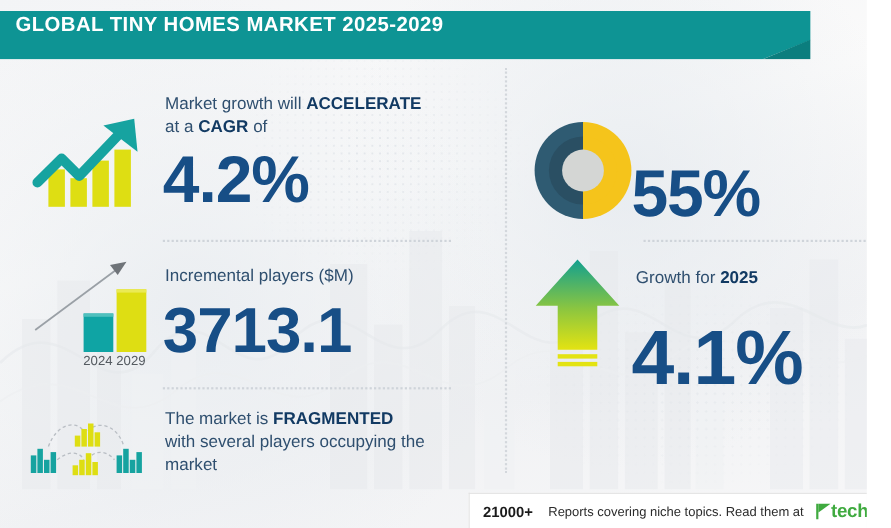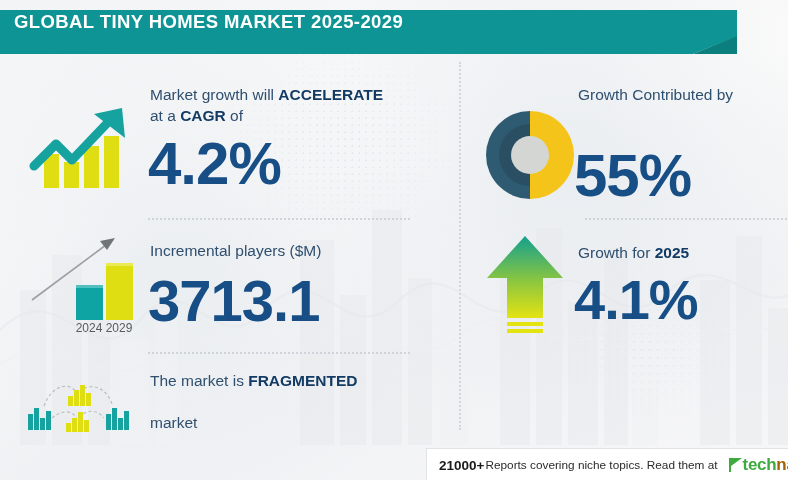--- a/index.html
+++ b/index.html
@@ -90,39 +90,39 @@
   .c2-num{position:absolute;left:574px;top:132px;font-size:60px;margin-top:14px;}
   .c2-icon{position:absolute;left:482px;top:107px;width:96px;height:96px;}
 
   
   .c3-text{position:absolute;left:150px;top:240px;width:300px;}
   .c3-num{position:absolute;left:148px;top:272px;font-size:58px;}
   .c3-icon{position:absolute;left:14px;top:228px;width:122px;height:108px;}
 
   
   .c4-text{position:absolute;left:578px;top:242px;width:230px;}
-  .c4-num{position:absolute;left:574px;top:272px;font-size:56px;}
+  .c4-num{position:absolute;left:574px;top:290px;font-size:70px;}
   .c4-icon{position:absolute;left:483px;top:232px;width:84px;height:108px;}
 
   
   .c5-text{position:absolute;left:150px;top:370px;width:300px;}
   .c5-icon{position:absolute;left:18px;top:378px;width:118px;height:56px;}
 
   
   .footer{
     position:absolute;left:426px;top:448px;width:384px;height:32px;
     background:#ffffff;border-top:1px solid #e3e3e3;border-left:1px solid #e3e3e3;
     display:flex;align-items:center;
   }
   .footer-count{
     color:#1a1a1a;font-size:13.5px;font-weight:bold;margin-left:12px;
     font-family:"Liberation Sans",sans-serif;
   }
   .footer-text{
-    color:#2b2b2b;font-size:11.8px;margin-left:1px;
+    color:#2b2b2b;font-size:11.8px;margin-left:14px;
     font-family:"Liberation Sans",sans-serif;white-space:nowrap;
   }
   .footer-logo{
     display:flex;align-items:center;margin-left:10px;
   }
   .logo-word{
     font-size:17px;font-weight:bold;letter-spacing:-.3px;
     font-family:"Liberation Sans",sans-serif;
   }
   .logo-tech{color:#3faa3f;}
@@ -195,21 +195,21 @@
     <path d="M48 4 A44 44 0 0 0 48 92 Z" fill="#2f5b72"></path>
     <path d="M48 4 A44 44 0 0 1 48 92 Z" fill="#f5c41b"></path>
 
     <path d="M48 17 A31 31 0 0 0 48 79 Z" fill="#2a4f63"></path>
     <path d="M48 17 A31 31 0 0 1 48 79 Z" fill="#f5c41b"></path>
 
     <circle cx="48" cy="48" r="19" fill="#d4d6d4"></circle>
   </svg>
 
   <div class="c2-text lead">
-    <span>Growth Contributed by</span><br>
+    <br>
   </div>
   <div class="c2-num bignum">55%</div>
 
   <svg class="c3-icon" viewBox="0 0 122 108">
     <path d="M18 72 L96 14" fill="none" stroke="#9aa0a6" stroke-width="1.6"></path>
     <path d="M101 10 L93 22 L86 13 Z" fill="#6f7479"></path>
     <rect x="62" y="57" width="27" height="35" fill="#0fa4a4"></rect>
     <rect x="62" y="57" width="27" height="3" fill="#4fc0bd"></rect>
     <rect x="108" y="35" width="27" height="57" fill="#dede13" transform="translate(-16,0)"></rect>
     <rect x="92" y="35" width="27" height="3" fill="#eaea55"></rect>
@@ -268,21 +268,21 @@
     <g fill="#16a3a0">
       <rect x="88" y="36" width="5" height="16"></rect>
       <rect x="94" y="30" width="5" height="22"></rect>
       <rect x="100" y="40" width="5" height="12"></rect>
       <rect x="106" y="33" width="5" height="19"></rect>
     </g>
   </svg>
 
   <div class="c5-text lead">
     <span>The market is </span><b>FRAGMENTED</b><br>
-    <br>
+    <span>with several players occupying the</span><br>
     <span>market</span>
   </div>
 
   <div class="footer">
     <span class="footer-count">21000+</span>
     <span class="footer-text">Reports covering niche topics. Read them at</span>
     <span class="footer-logo">
       <svg width="15" height="16" viewBox="0 0 15 16">
         <path d="M2 1 L2 15" stroke="#3faa3f" stroke-width="2" fill="none"></path>
         <path d="M3 1 L14 1 L3 9 Z" fill="#3faa3f"></path>

